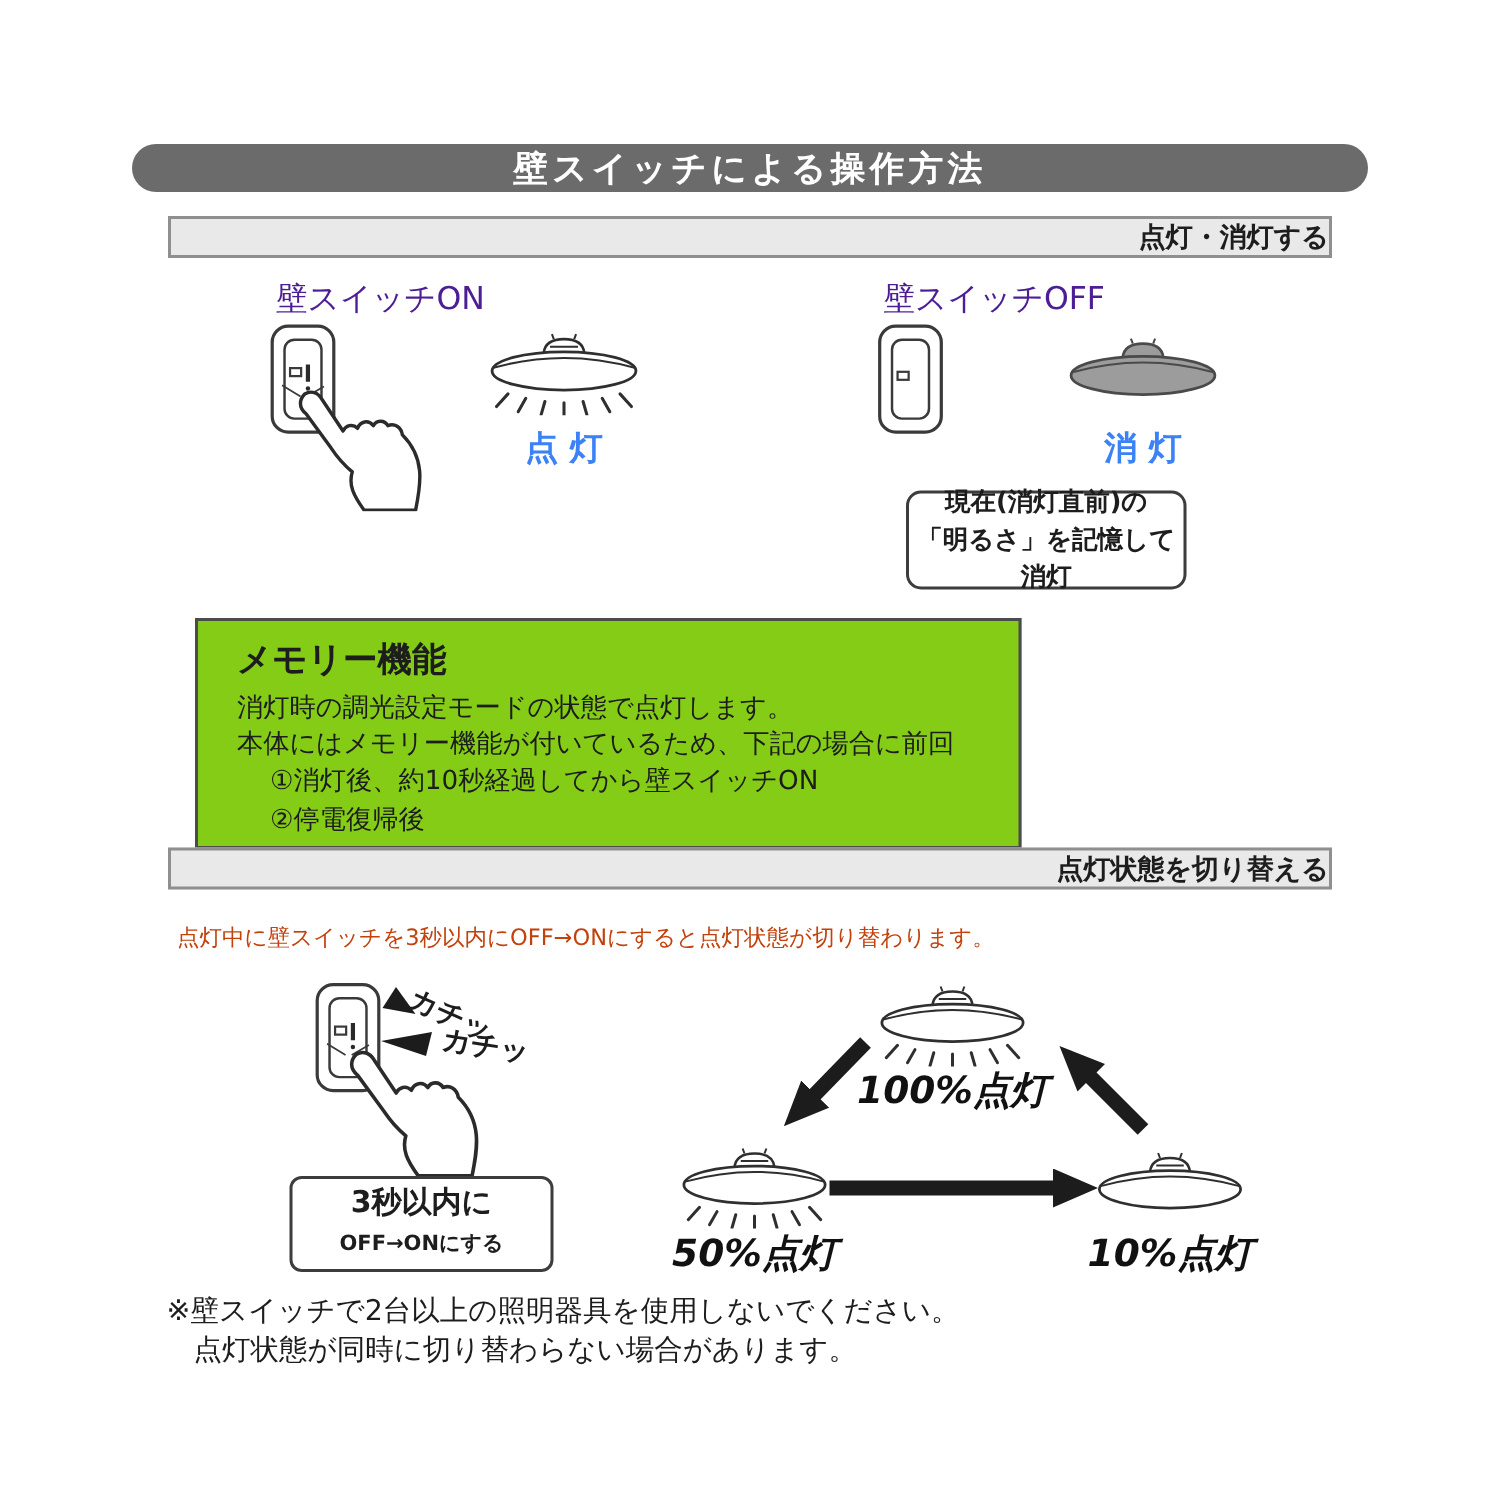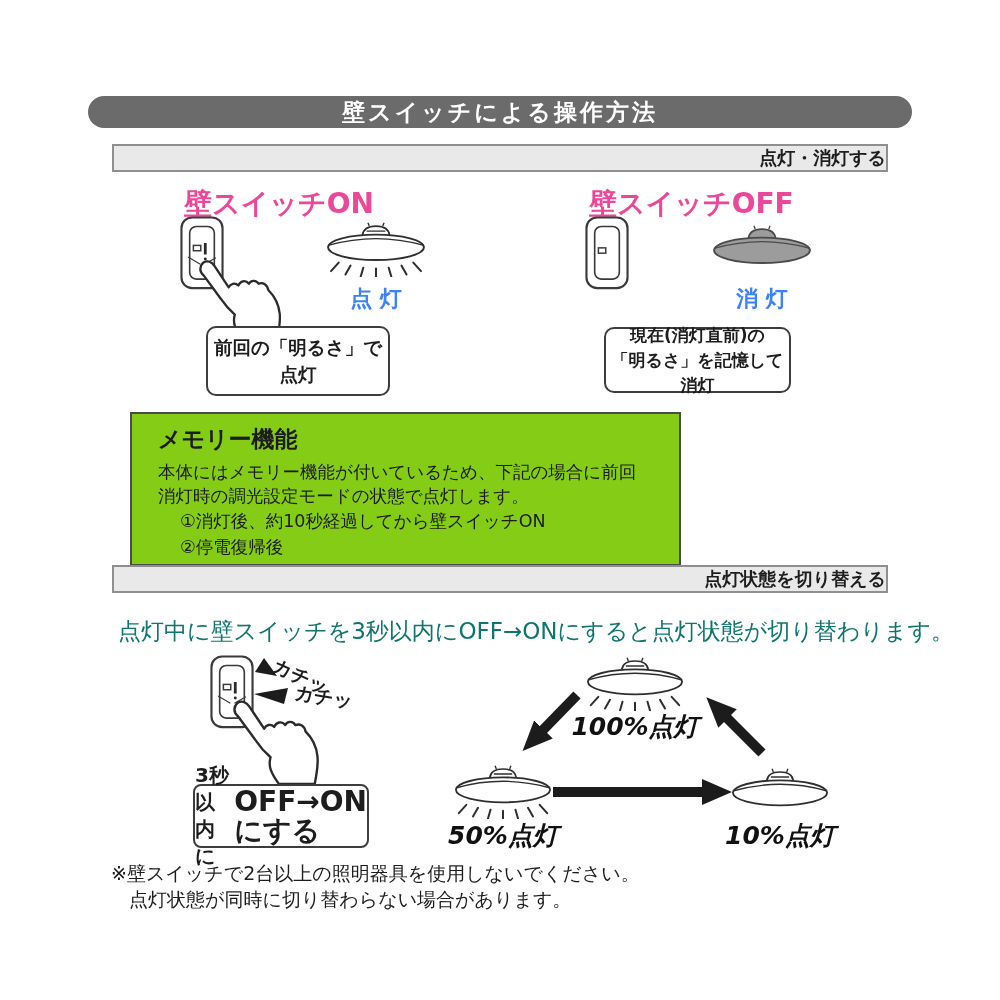--- a/index.html
+++ b/index.html
@@ -11,45 +11,45 @@
   .title-pill{
     left:88px;top:96px;width:824px;height:32px;background:#6b6b6b;border-radius:17px;
     display:flex;align-items:center;justify-content:center;
     color:#ffffff;font-size:23px;font-weight:700;letter-spacing:3px;
   }
   .section-bar{
     left:112px;width:776px;height:28px;background:#e9e9e9;border:2px solid #8f8f8f;
     box-sizing:border-box;display:flex;align-items:center;justify-content:flex-end;
     font-size:18px;font-weight:700;color:#1d1d1d;
   }
-  .sw-label{font-size:28px;font-weight:700;color:#ec4899;white-space:nowrap;}
+  .sw-label{font-size:21px;font-weight:400;color:#4c1d95;white-space:nowrap;}
   .lamp-caption{font-size:22px;font-weight:700;text-align:center;color:#3b82f6;}
   .callout{
     border:2.5px solid #3d3d3d;border-radius:10px;background:#fff;box-sizing:border-box;
     display:flex;flex-direction:column;align-items:center;justify-content:center;
     font-weight:700;color:#1d1d1d;text-align:center;
   }
   .callout.left{font-size:18.5px;line-height:27px;}
   .callout.right{font-size:17px;line-height:25px;}
   .memory-box{
     left:130px;top:412px;width:551px;height:154px;border:2px solid #4b4b4b;background:#84cc16;
     box-sizing:border-box;padding:10px 12px 0 26px;
   }
   .memory-title{font-size:23px;font-weight:700;color:#1d1d1d;margin-bottom:5px;}
   .memory-line{font-size:17.5px;line-height:24px;color:#1d1d1d;}
   .memory-item{font-size:17.5px;line-height:26px;color:#1d1d1d;padding-left:22px;}
-  .intro-line{font-size:23px;color:#0f766e;white-space:nowrap;}
+  .intro-line{font-size:15px;color:#c2410c;white-space:nowrap;}
   .click-text{font-size:19px;font-weight:700;color:#1d1d1d;transform-origin:left top;white-space:nowrap;}
   .action-box{
     left:193px;top:784px;width:176px;height:64px;border:2.5px solid #3d3d3d;border-radius:8px;
-    background:#fff;box-sizing:border-box;display:flex;flex-direction:row;align-items:center;justify-content:center;
+    background:#fff;box-sizing:border-box;display:flex;flex-direction:column;align-items:center;justify-content:center;
     font-weight:700;color:#1d1d1d;
   }
   .action-line1{font-size:20px;line-height:27px;}
-  .action-line2{font-size:28px;line-height:29px;}
+  .action-line2{font-size:14px;line-height:29px;}
   .cycle-label{font-size:25px;font-weight:700;color:#111;text-align:center;white-space:nowrap;font-style:italic;}
   .foot-line{font-size:19px;color:#1d1d1d;white-space:nowrap;}
 </style>
 </head>
 <body>
 
 <svg width="0" height="0" style="position:absolute" aria-hidden="true">
   <defs>
     <symbol id="sym-lamp-lit" viewBox="0 0 120 66">
       <path d="M44,17 C45,8 52,6 60,6 C68,6 75,8 76,17" fill="#fff" stroke="#2f2f2f" stroke-width="2"></path>
@@ -124,33 +124,29 @@
 
   <div class="abs sw-label" style="left:589px;top:185px;">壁スイッチOFF</div>
   <svg class="abs" style="left:584px;top:215px;" width="46" height="75.6">
       <use href="#sym-switch-off"></use>
     </svg>
   <svg class="abs" style="left:711px;top:224px;" width="102" height="56">
       <use href="#sym-lamp-off"></use>
     </svg>
   <div class="abs lamp-caption" style="left:716px;top:284px;width:92px;">消 灯</div>
 
-  <div class="abs callout left" style="left:206px;top:326px;width:184px;height:70px;">
-    <span>前回の「明るさ」で</span>
-    <span>点灯</span>
-  </div>
   <div class="abs callout right" style="left:604px;top:327px;width:187px;height:66px;">
     <span>現在(消灯直前)の</span>
     <span>「明るさ」を記憶して消灯</span>
   </div>
 
   <div class="abs memory-box">
     <div class="memory-title">メモリー機能</div>
+    <div class="memory-line">消灯時の調光設定モードの状態で点灯します。</div>
     <div class="memory-line">本体にはメモリー機能が付いているため、下記の場合に前回</div>
-    <div class="memory-line">消灯時の調光設定モードの状態で点灯します。</div>
     <div class="memory-item">①消灯後、約10秒経過してから壁スイッチON</div>
     <div class="memory-item">②停電復帰後</div>
   </div>
 
   <div class="abs section-bar" style="top:565px;">
     <span>点灯状態を切り替える</span>
   </div>
 
   <div class="abs intro-line" style="left:118px;top:616px;">点灯中に壁スイッチを3秒以内にOFF→ONにすると点灯状態が切り替わります。</div>
 

